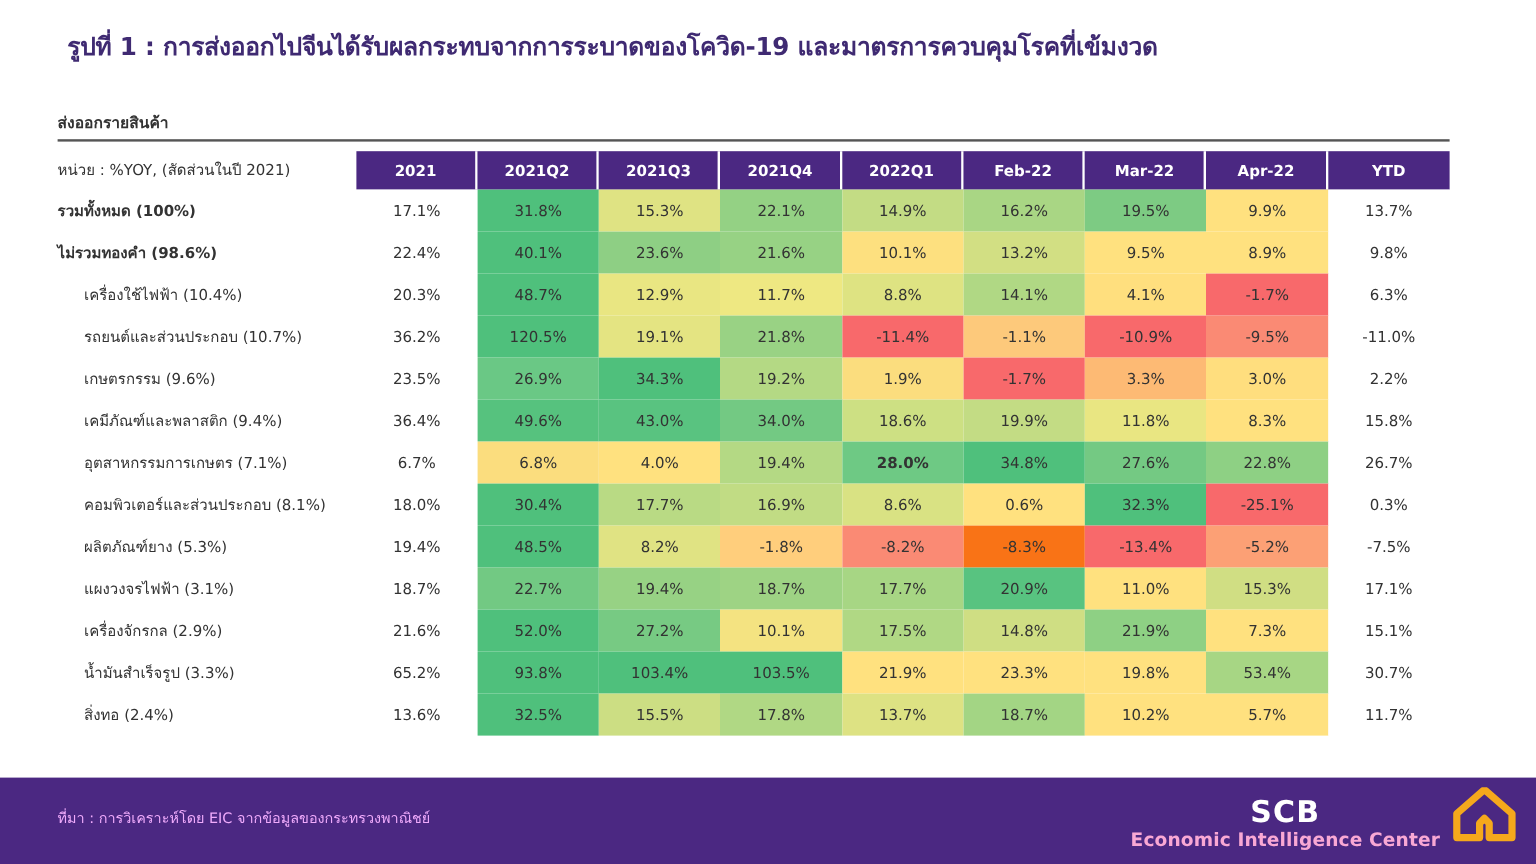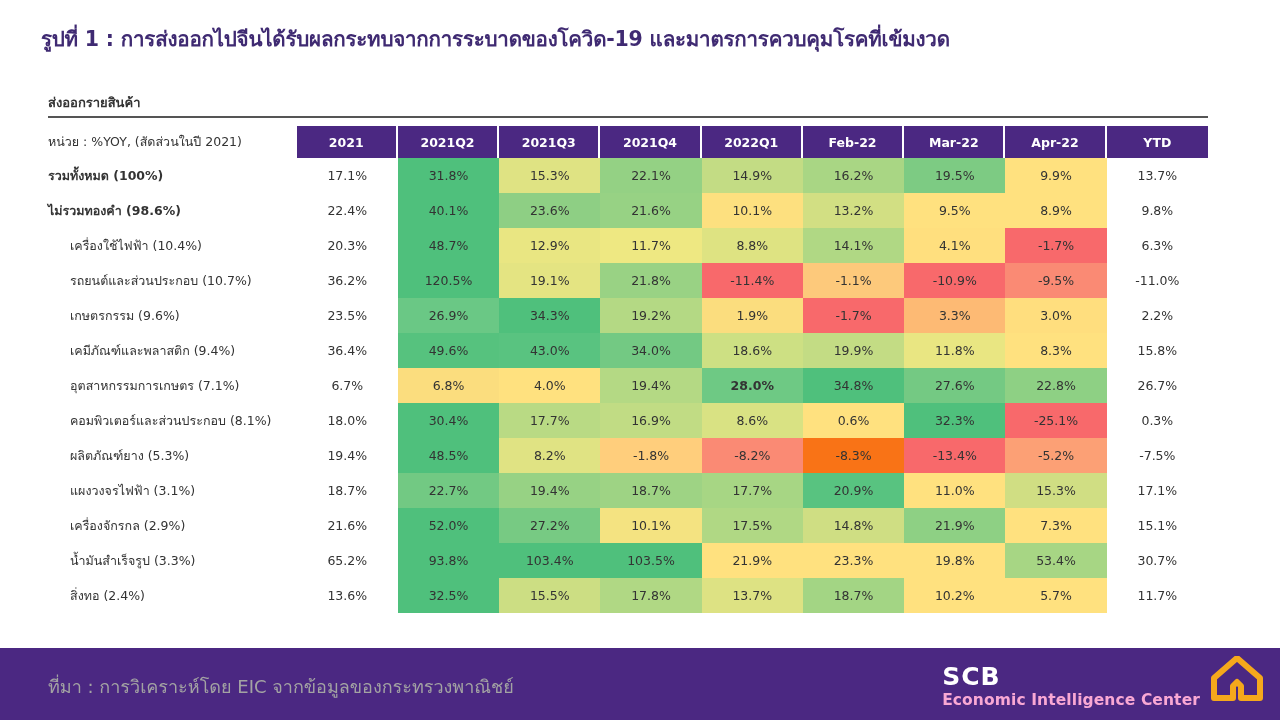--- a/index.html
+++ b/index.html
@@ -11,21 +11,21 @@
     height: 720px;
     background: #ffffff;
     font-family: "DejaVu Sans", "Liberation Sans", sans-serif;
     overflow: hidden;
     position: relative;
   }
 
   
   .title {
     position: absolute;
-    left: 41px;
+    left: 56px;
     top: 22px;
     width: 1190px;
     font-size: 20.5px;
     font-weight: bold;
     color: #3f2a72;
     letter-spacing: -0.2px;
     white-space: nowrap;
   }
 
   
@@ -117,35 +117,35 @@
     left: 0;
     bottom: 0;
     width: 1280px;
     height: 72px;
     background: #4b2882;
   }
   .footer-source {
     position: absolute;
     left: 48px;
     top: 24px;
-    font-size: 18px;
-    color: #a3a3a3;
+    font-size: 12px;
+    color: #f0abfc;
   }
   .logo-wrap {
     position: absolute;
     right: 16px;
     top: 8px;
     display: flex;
     align-items: flex-end;
     gap: 10px;
   }
   .logo-text {
     display: flex;
     flex-direction: column;
-    align-items: flex-start;
+    align-items: center;
     line-height: 1;
     padding-bottom: 6px;
   }
   .logo-scb {
     color: #ffffff;
     font-size: 25px;
     font-weight: bold;
     letter-spacing: 1px;
   }
   .logo-eic {

